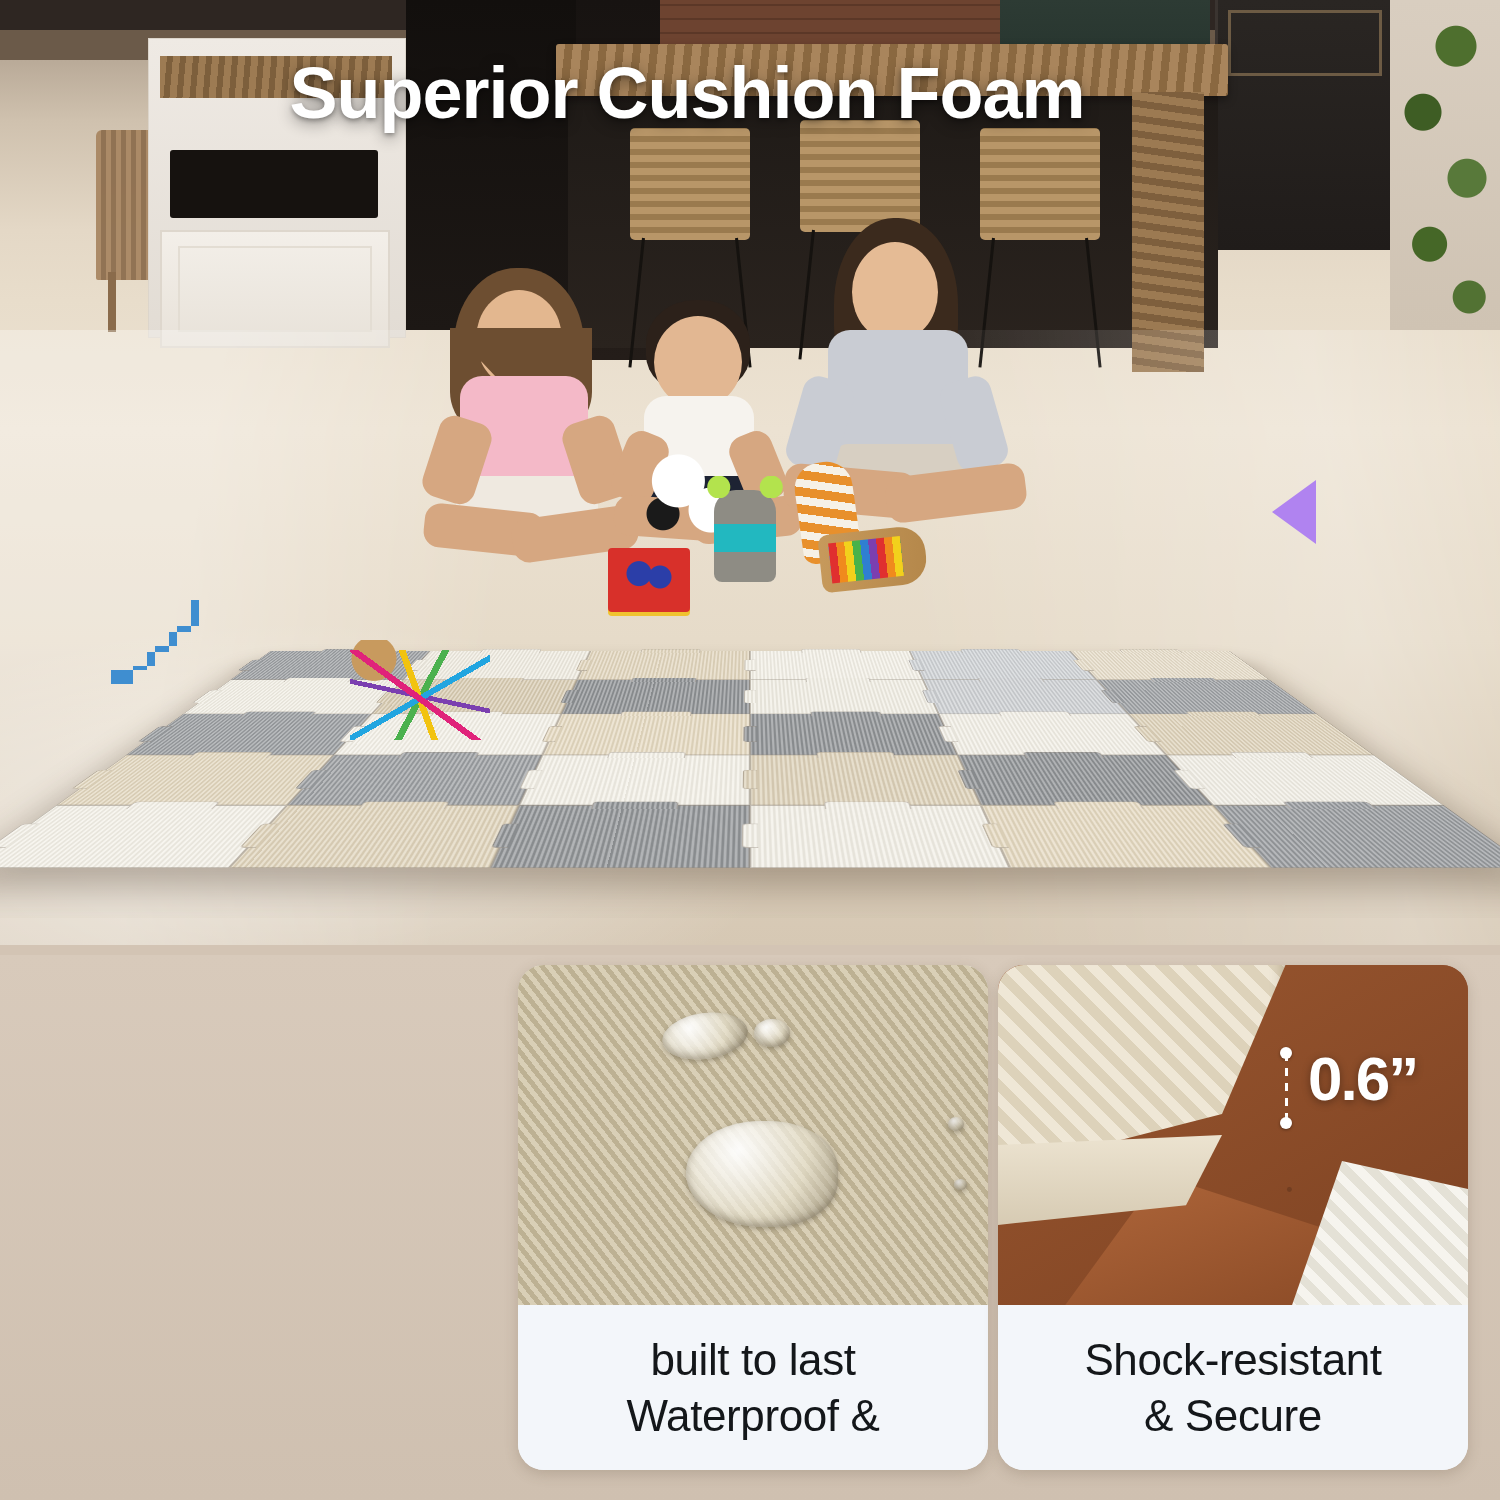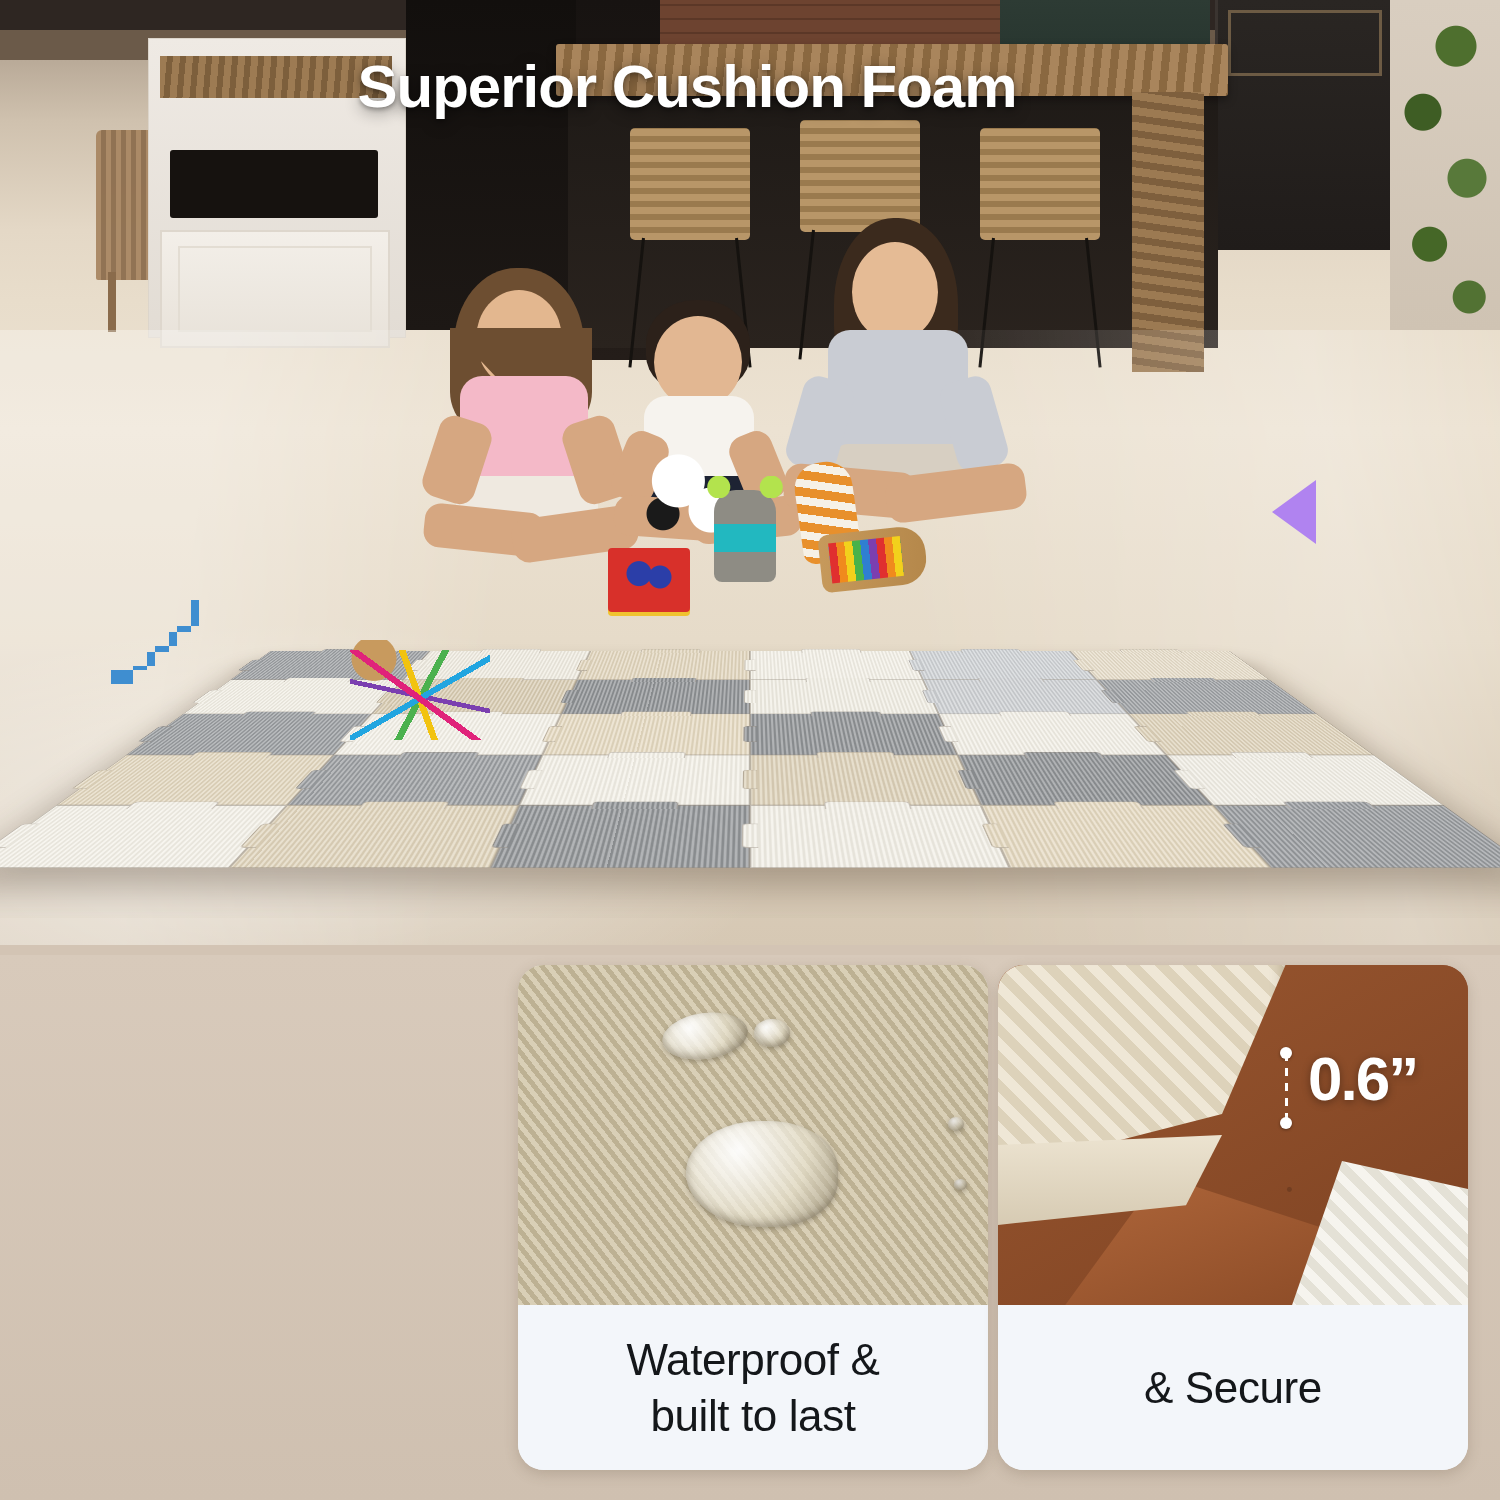--- a/index.html
+++ b/index.html
@@ -189,21 +189,21 @@
       linear-gradient(70deg, transparent 47%, #f2c310 47% 51%, transparent 51%),
       linear-gradient(-62deg, transparent 47%, #4bb14e 47% 51%, transparent 51%),
       linear-gradient(12deg, transparent 47%, #7b3fb0 47% 51%, transparent 51%);}
   .toy-wood { left:348px; top:640px; width:52px; height:46px;
     background:radial-gradient(circle at 50% 40%,#c89a5e 0 22px,transparent 23px);}
 
   
   .headline {
     position:absolute; left:0; top:56px; width:1374px;
     text-align:center; color:#ffffff;
-    font-size:60px; font-weight:bold; letter-spacing:-1px; line-height:1.04;
+    font-size:72px; font-weight:bold; letter-spacing:-1px; line-height:1.04;
     text-shadow:0 4px 16px rgba(0,0,0,.45), 0 2px 5px rgba(0,0,0,.35);
     white-space:nowrap;
   }
 
   
   .zigzag { position:absolute; left:103px; top:596px; width:112px; height:92px; }
   .tri { position:absolute; left:1272px; top:480px; width:0; height:0;
     border-top:32px solid transparent; border-bottom:32px solid transparent;
     border-right:44px solid #b083f0; }
 
@@ -419,39 +419,40 @@
       <div class="card-photo">
         <div class="ph-water">
           <i class="drop d1"></i>
             <i class="drop d2"></i>
             <i class="drop d3"></i>
           <i class="drop d4"></i>
             <i class="drop d5"></i>
         </div>
       </div>
       <div class="card-cap">
+        <span>built to last</span>
         <span>Waterproof &amp;</span>
-        <span>built to last</span>
       </div>
     </div>
 
     <div class="card c3">
       <div class="card-photo">
         <div class="ph-thick">
           <div class="tk-strip"></div>
           <div class="tk-tileA"></div>
           <div class="tk-edge"></div>
           <div class="tk-tileB"></div>
           <div class="measure">
             <i class="dot t"></i>
               <i class="ln"></i>
               <i class="dot b"></i>
           </div>
           <div class="thick-label">0.6”</div>
         </div>
       </div>
       <div class="card-cap">
+        <span>Shock-resistant</span>
         <span>&amp; Secure</span>
       </div>
     </div>
 
   </div>
 </div>
 
 </body></html>

